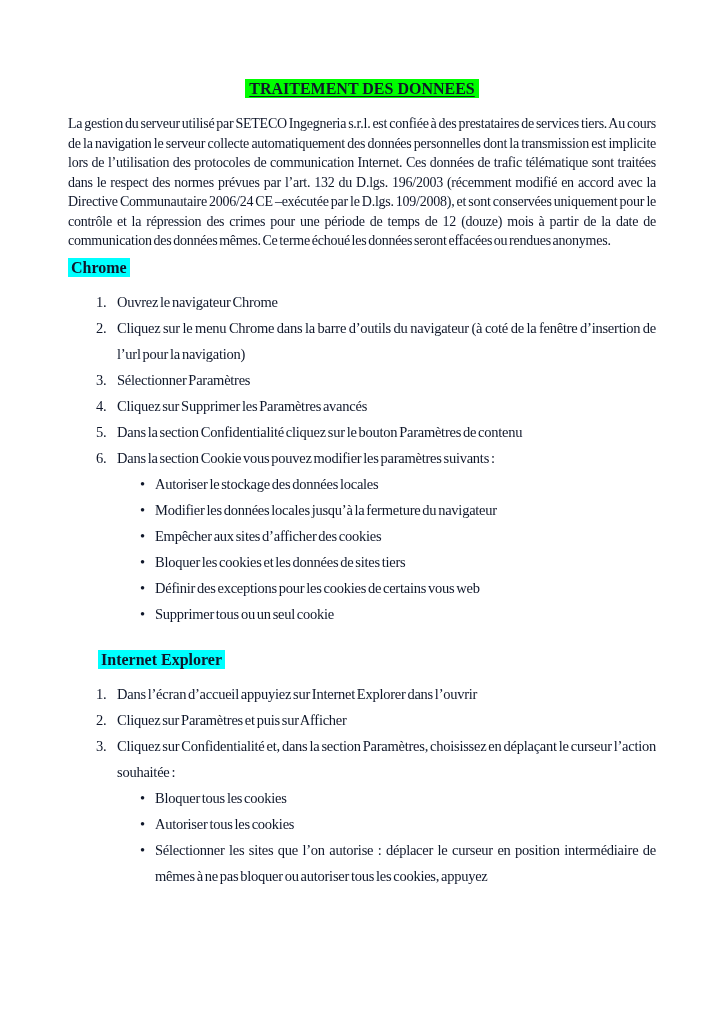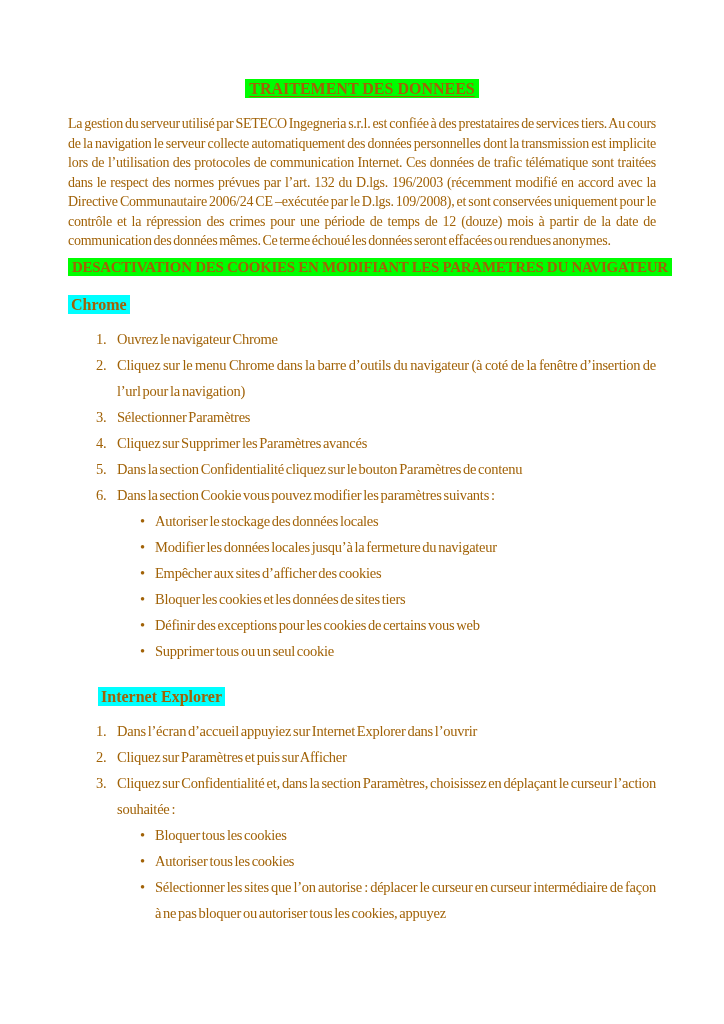--- a/index.html
+++ b/index.html
@@ -5,21 +5,21 @@
   html, body { margin: 0; padding: 0; background: #ffffff; }
   .page {
     position: relative;
     width: 724px;
     height: 996px;
     margin: 0 auto;
     background: #ffffff;
     box-sizing: border-box;
     padding: 78px 68px 0 68px;
     font-family: "Liberation Serif", serif;
-    color: #a16207;
+    color: #0f172a;
     overflow: hidden;
   }
   
   .doc-title {
     text-align: center;
     font-size: 16px;
     font-weight: bold;
     line-height: 22px;
     margin: 0 0 14px 0;
   }
@@ -90,21 +90,20 @@
 </style>
 </head>
 <body>
 
 <div class="page">
 
   <h1 class="doc-title"><span class="hl-green">TRAITEMENT DES DONNEES</span></h1>
 
   <p class="intro">La gestion du serveur utilisé par SETECO Ingegneria s.r.l. est confiée à des prestataires de services tiers. Au cours de la navigation le serveur collecte automatiquement des données personnelles dont la transmission est implicite lors de l’utilisation des protocoles de communication Internet. Ces données de trafic télématique sont traitées dans le respect des normes prévues par l’art. 132 du D.lgs. 196/2003 (récemment modifié en accord avec la Directive Communautaire 2006/24 CE –exécutée par le D.lgs. 109/2008), et sont conservées uniquement pour le contrôle et la répression des crimes pour une période de temps de 12 (douze) mois à partir de la date de communication des données mêmes. Ce terme échoué les données seront effacées ou rendues anonymes.</p>
 
-  <h2 class="section-title"><span class="hl-green">DESACTIVATION DES COOKIES EN MODIFIANT LES PARAMETRES DU NAVIGATEUR</span></h2>
 
   <h3 class="browser-heading"><span class="hl-cyan">Chrome</span></h3>
 
   <ol class="steps">
     <li class="step">
       <span class="num">1.</span>
       <span class="txt">Ouvrez le navigateur Chrome</span>
     </li>
     <li class="step">
       <span class="num">2.</span>
@@ -176,19 +175,19 @@
     <li class="opt">
       <span class="bullet">•</span>
       <span class="txt">Bloquer tous les cookies</span>
     </li>
     <li class="opt">
       <span class="bullet">•</span>
       <span class="txt">Autoriser tous les cookies</span>
     </li>
     <li class="opt">
       <span class="bullet">•</span>
-      <span class="txt">Sélectionner les sites que l’on autorise : déplacer le curseur en curseur intermédiaire de façon à ne pas bloquer ou autoriser tous les cookies, appuyez</span>
+      <span class="txt">Sélectionner les sites que l’on autorise : déplacer le curseur en position intermédiaire de mêmes à ne pas bloquer ou autoriser tous les cookies, appuyez</span>
     </li>
   </ul>
 
   <div class="clipped-bar"></div>
 
 </div>
 
 </body></html>

